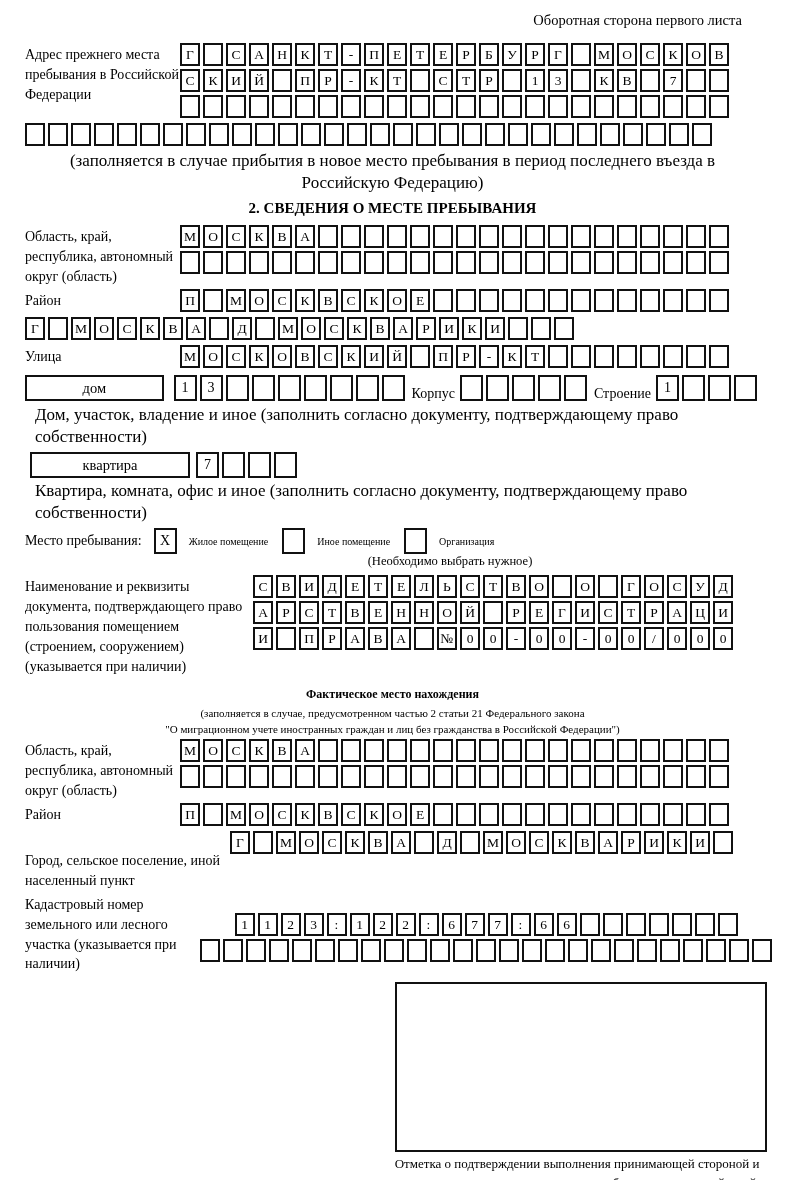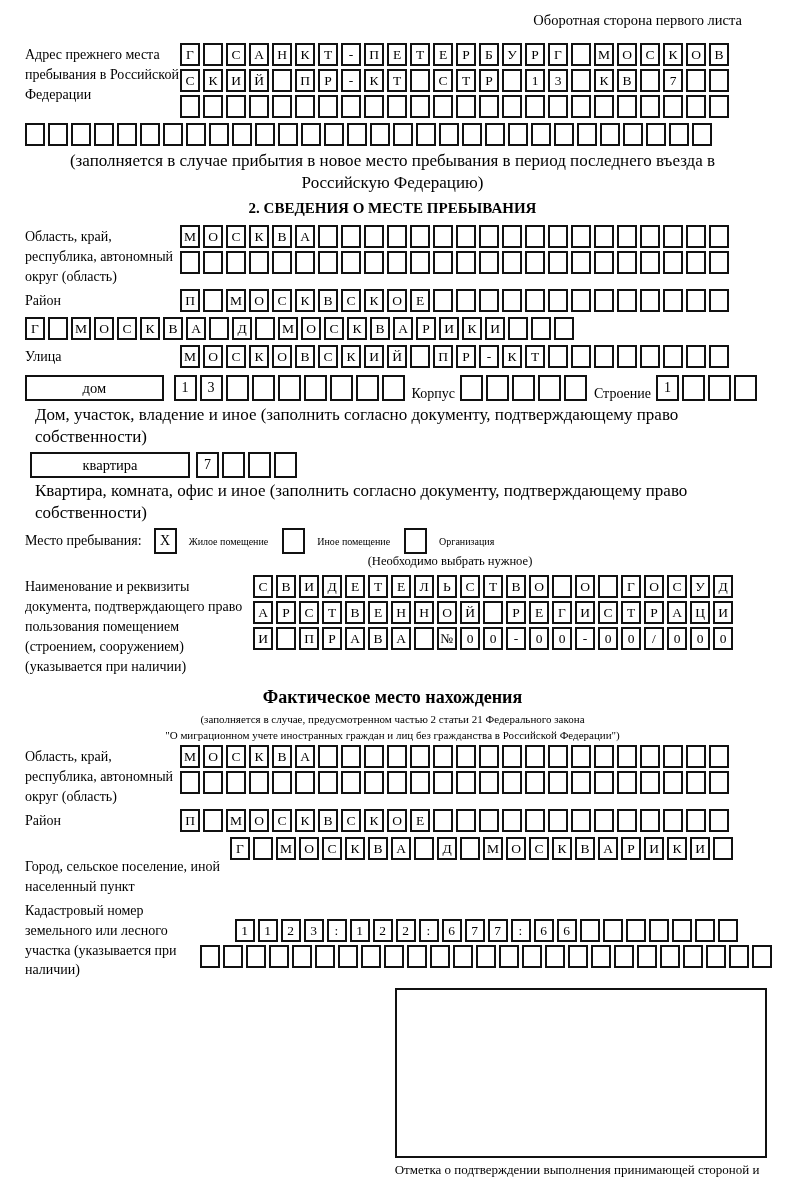--- a/index.html
+++ b/index.html
@@ -23,21 +23,21 @@
         margin-right: 3px; text-align: center; font-size: 13.5px; line-height: 19px;
         vertical-align: top; background: #fff; }
   .cb2 { width: 23px; height: 26px; line-height: 22px; font-size: 14px; }
   .fullrow { margin-top: 1px; }
 
   .note { font-size: 17px; line-height: 1.3; }
   .note.center { text-align: center; margin: 1px 0 6px 0; }
   .note.left { padding-left: 10px; margin: 1px 0 4px 0; }
 
   .sec-title { text-align: center; font-weight: bold; font-size: 15px; margin: 6px 0 8px 0; }
-  .sub-title { text-align: center; font-weight: bold; font-size: 18px; margin: 10px 0 4px 0; }
+  .sub-title { text-align: center; font-weight: bold; font-size: 12px; margin: 10px 0 4px 0; }
 
   .domrow { display: flex; align-items: center; margin: 3px 0 2px 0; }
   .widebox { display: inline-block; border: 2px solid #111; height: 26px; text-align: center;
              font-size: 14.5px; line-height: 23px; vertical-align: middle; background: #fff; }
   .widebox.dom { width: 174px; margin-right: 10px; }
   .widebox.kv  { width: 160px; margin: 0 6px 0 5px; }
   .inline-label { font-size: 14px; margin: 12px 5px 0 4px; white-space: nowrap; }
 
   .stayrow { display: flex; align-items: center; margin-top: 4px; }
   .stayrow .cap { font-size: 14px; margin-right: 12px; }

